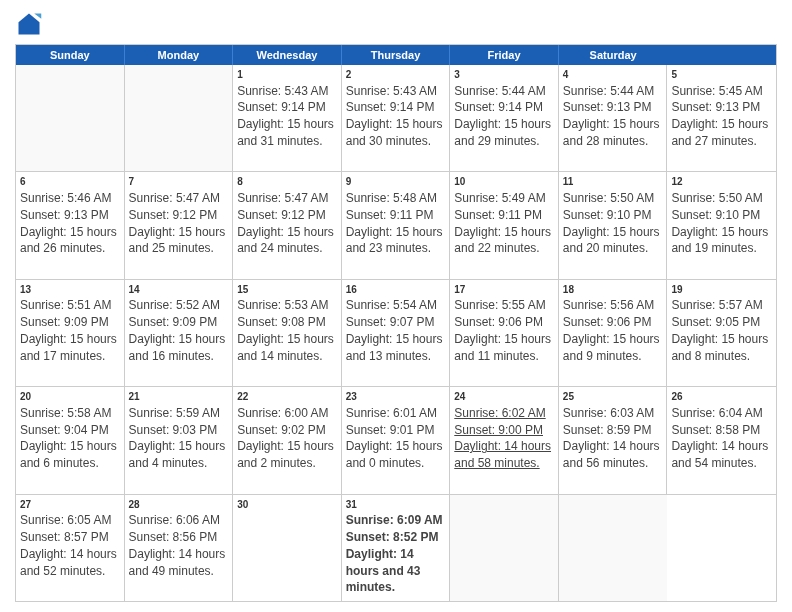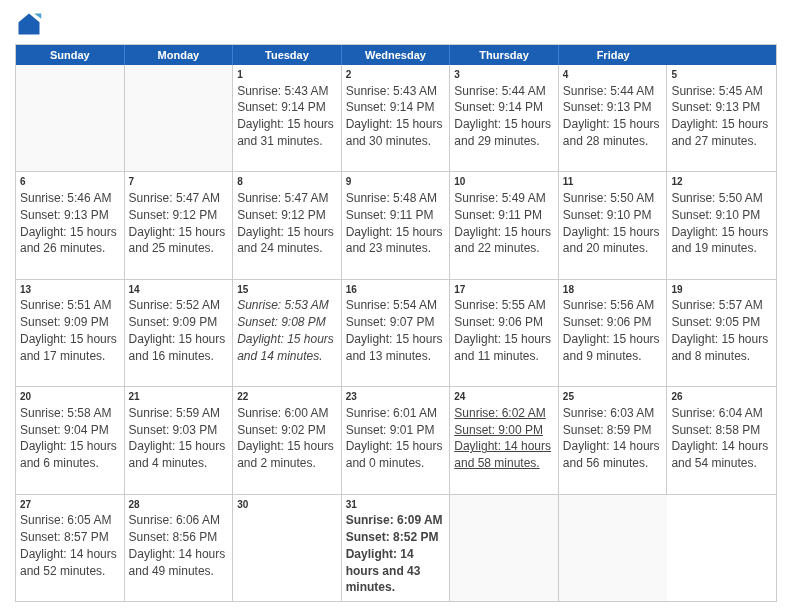--- a/index.html
+++ b/index.html
@@ -134,24 +134,24 @@
     <div class="title-block">
       <div class="main-title"></div>
       <div class="subtitle"></div>
     </div>
   </div>
 
   <div class="calendar">
     <div class="cal-header" id="cal-header">
         <div class="cal-header-cell">Sunday</div>
         <div class="cal-header-cell">Monday</div>
-        <div class="cal-header-cell">Tuesday</div>
         <div class="cal-header-cell">Wednesday</div>
         <div class="cal-header-cell">Thursday</div>
         <div class="cal-header-cell">Friday</div>
+        <div class="cal-header-cell">Saturday</div>
       </div>
     <div class="cal-body" id="cal-body">
         <div class="cal-row">
           <div class="cal-cell empty"></div>
           <div class="cal-cell empty"></div>
           <div class="cal-cell">
             <span class="day-num">1</span>
             <div class="cell-text" style="white-space: pre-line;">Sunrise: 5:43 AM
 Sunset: 9:14 PM
 Daylight: 15 hours and 31 minutes.</div>
@@ -233,21 +233,21 @@
 Daylight: 15 hours and 17 minutes.</div>
           </div>
           <div class="cal-cell">
             <span class="day-num">14</span>
             <div class="cell-text" style="white-space: pre-line;">Sunrise: 5:52 AM
 Sunset: 9:09 PM
 Daylight: 15 hours and 16 minutes.</div>
           </div>
           <div class="cal-cell">
             <span class="day-num">15</span>
-            <div class="cell-text" style="white-space: pre-line; font-style: italic;">Sunrise: 5:53 AM
+            <div class="cell-text" style="white-space: pre-line;">Sunrise: 5:53 AM
 Sunset: 9:08 PM
 Daylight: 15 hours and 14 minutes.</div>
           </div>
           <div class="cal-cell">
             <span class="day-num">16</span>
             <div class="cell-text" style="white-space: pre-line;">Sunrise: 5:54 AM
 Sunset: 9:07 PM
 Daylight: 15 hours and 13 minutes.</div>
           </div>
           <div class="cal-cell">

